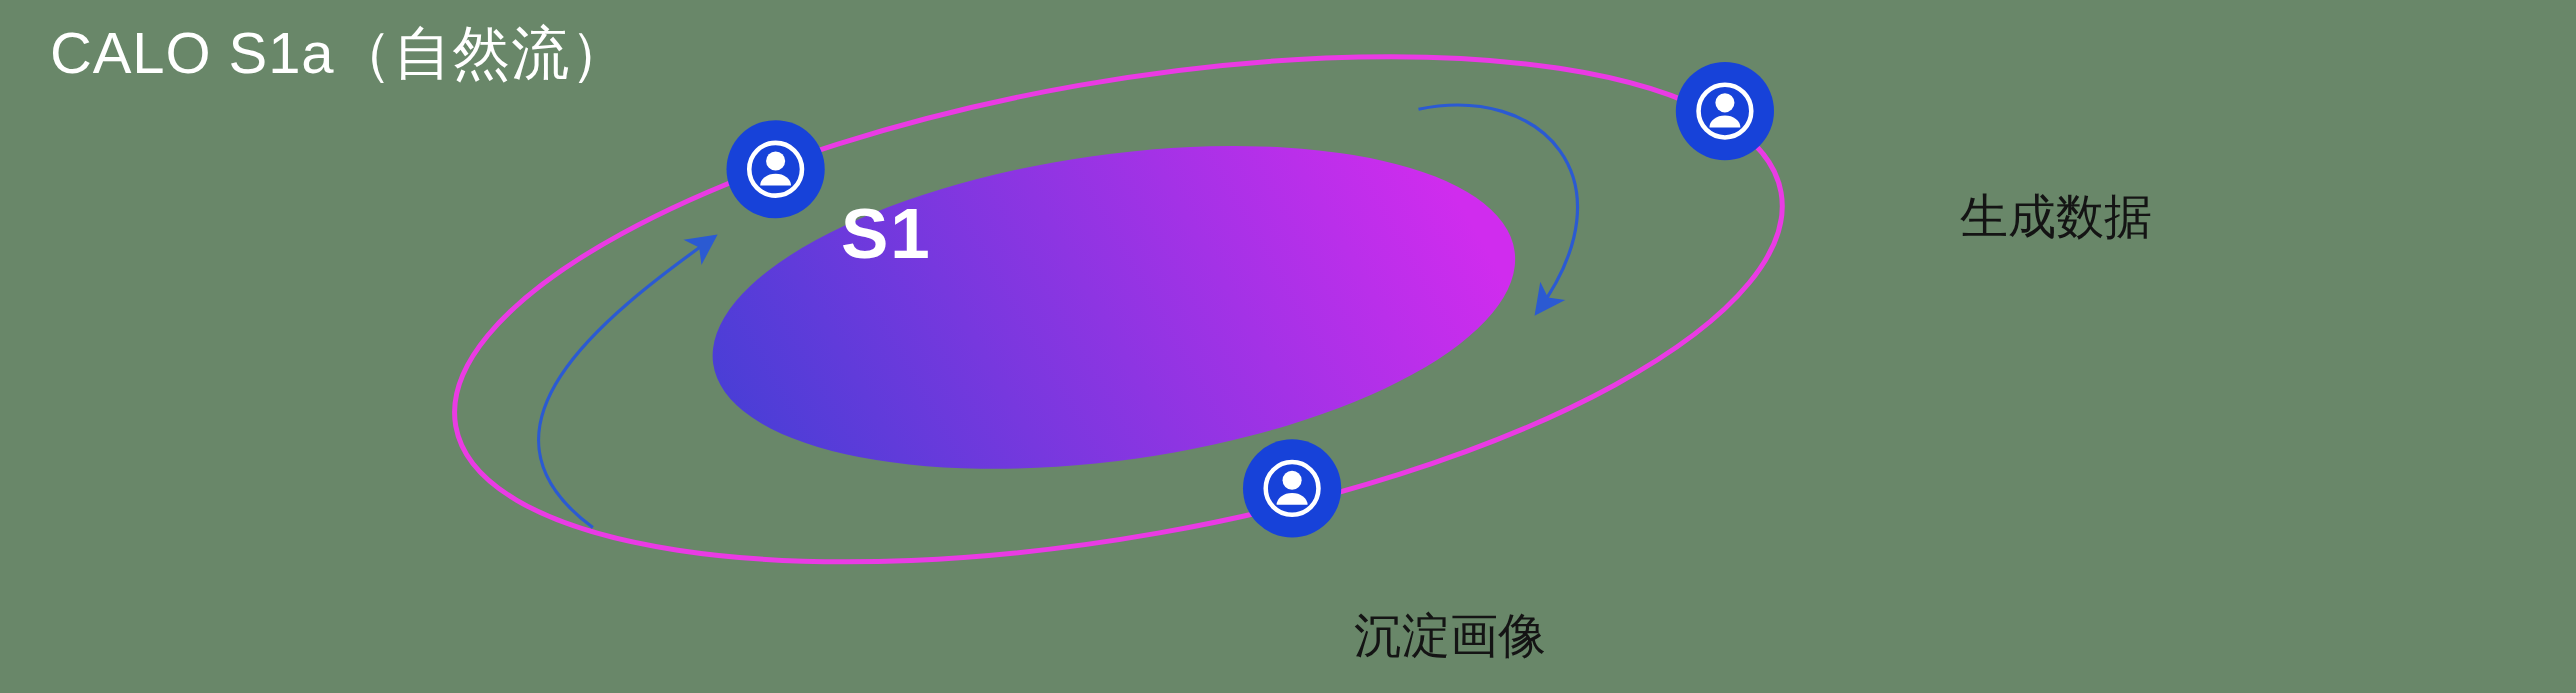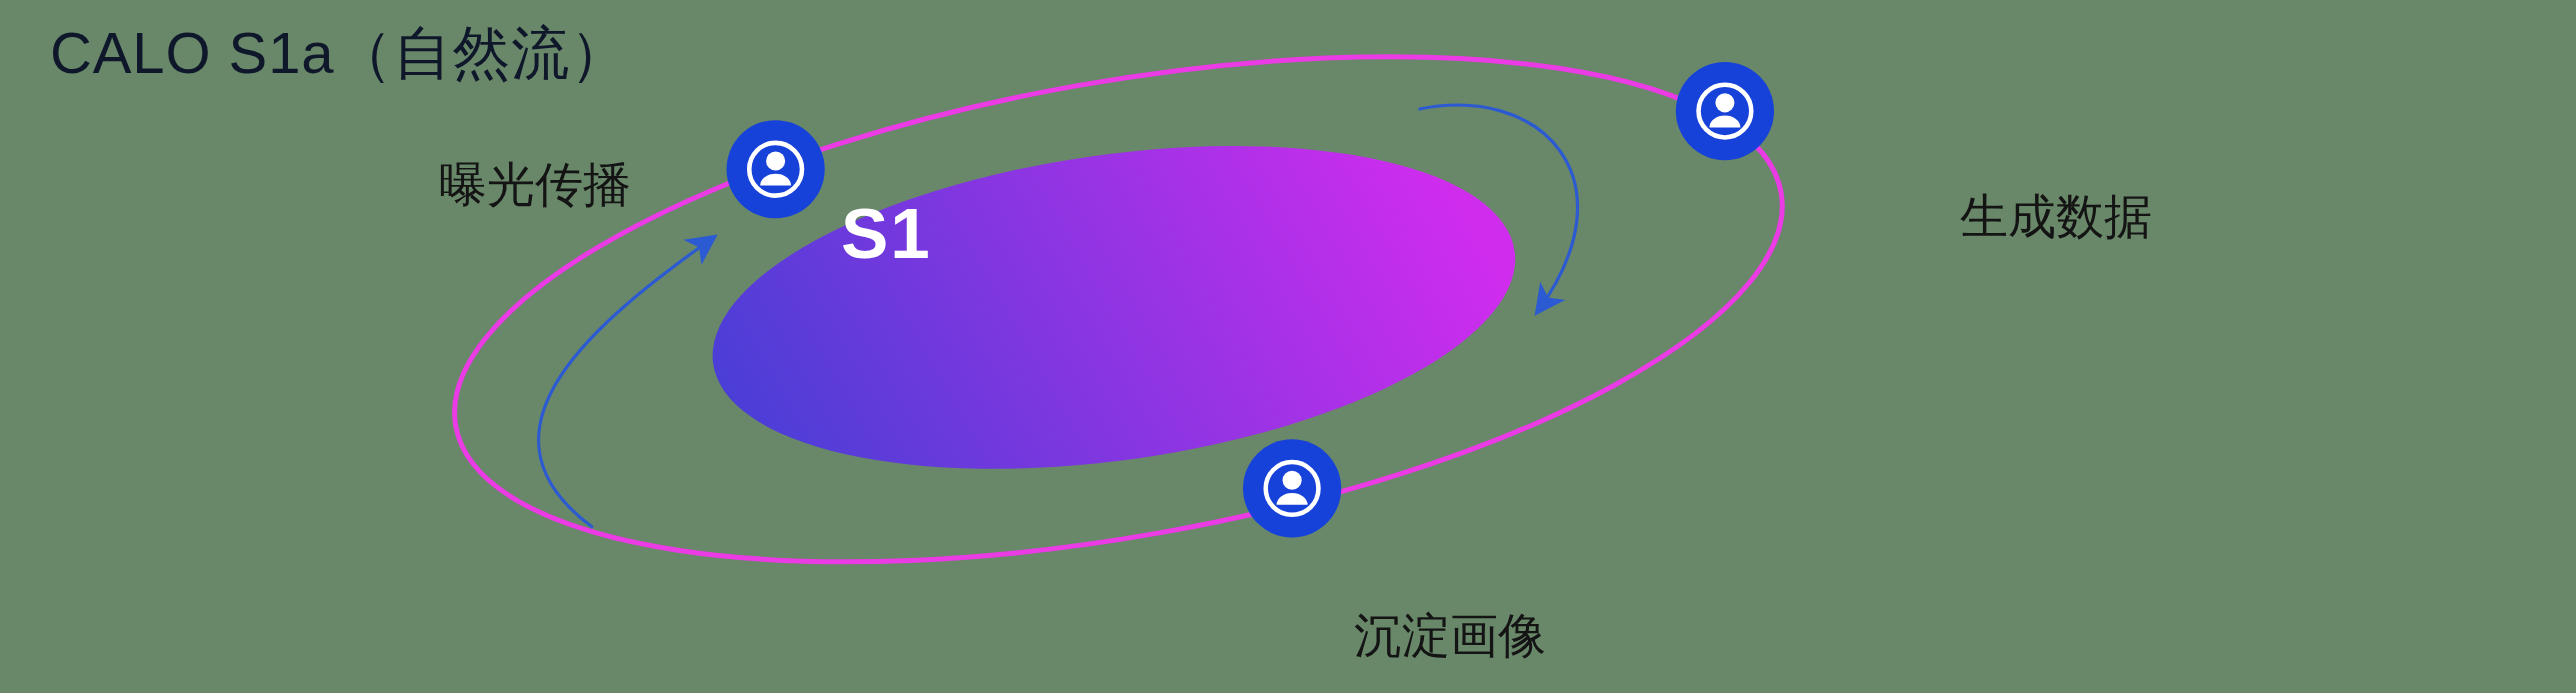--- a/index.html
+++ b/index.html
@@ -9,21 +9,21 @@
     font-family: "Liberation Sans", "DejaVu Sans", sans-serif;
     overflow: hidden;
   }
   .stage { position: relative; width: 2576px; height: 694px; }
   .stage > svg { position: absolute; left: 0; top: 0; }
 
   .label {
     position: absolute;
     font-size: 58px;
     font-weight: 500;
-    color: #0f172a;
+    color: #ffffff;
     letter-spacing: 0.9px;
     white-space: pre;
     line-height: 1.2;
   }
   .sublabel {
     position: absolute;
     font-size: 48px;
     font-weight: 500;
     color: #141414;
     white-space: pre;
@@ -90,21 +90,20 @@
 
     <g transform="translate(1421,537)">
       <circle r="54" fill="#1742d9"></circle>
       <circle r="29" fill="none" stroke="#ffffff" stroke-width="5"></circle>
       <circle cy="-9" r="10.5" fill="#ffffff"></circle>
       <path d="M -17 18 a 17 13 0 0 1 34 0 z" fill="#ffffff"></path>
     </g>
   </svg>
 
   <div class="label" style="left:50px; top:18px">CALO S1a（自然流）</div>
-  <div class="sublabel" style="left:439px; top:156px">曝光传播</div>
 
   <div class="sublabel" style="left:1960px; top:188px">生成数据</div>
 
   <div class="sublabel" style="left:1354px; top:607px">沉淀画像</div>
 
   <div class="core-text">
     <div class="core-title">S1</div>
   </div>
 
 </div>

